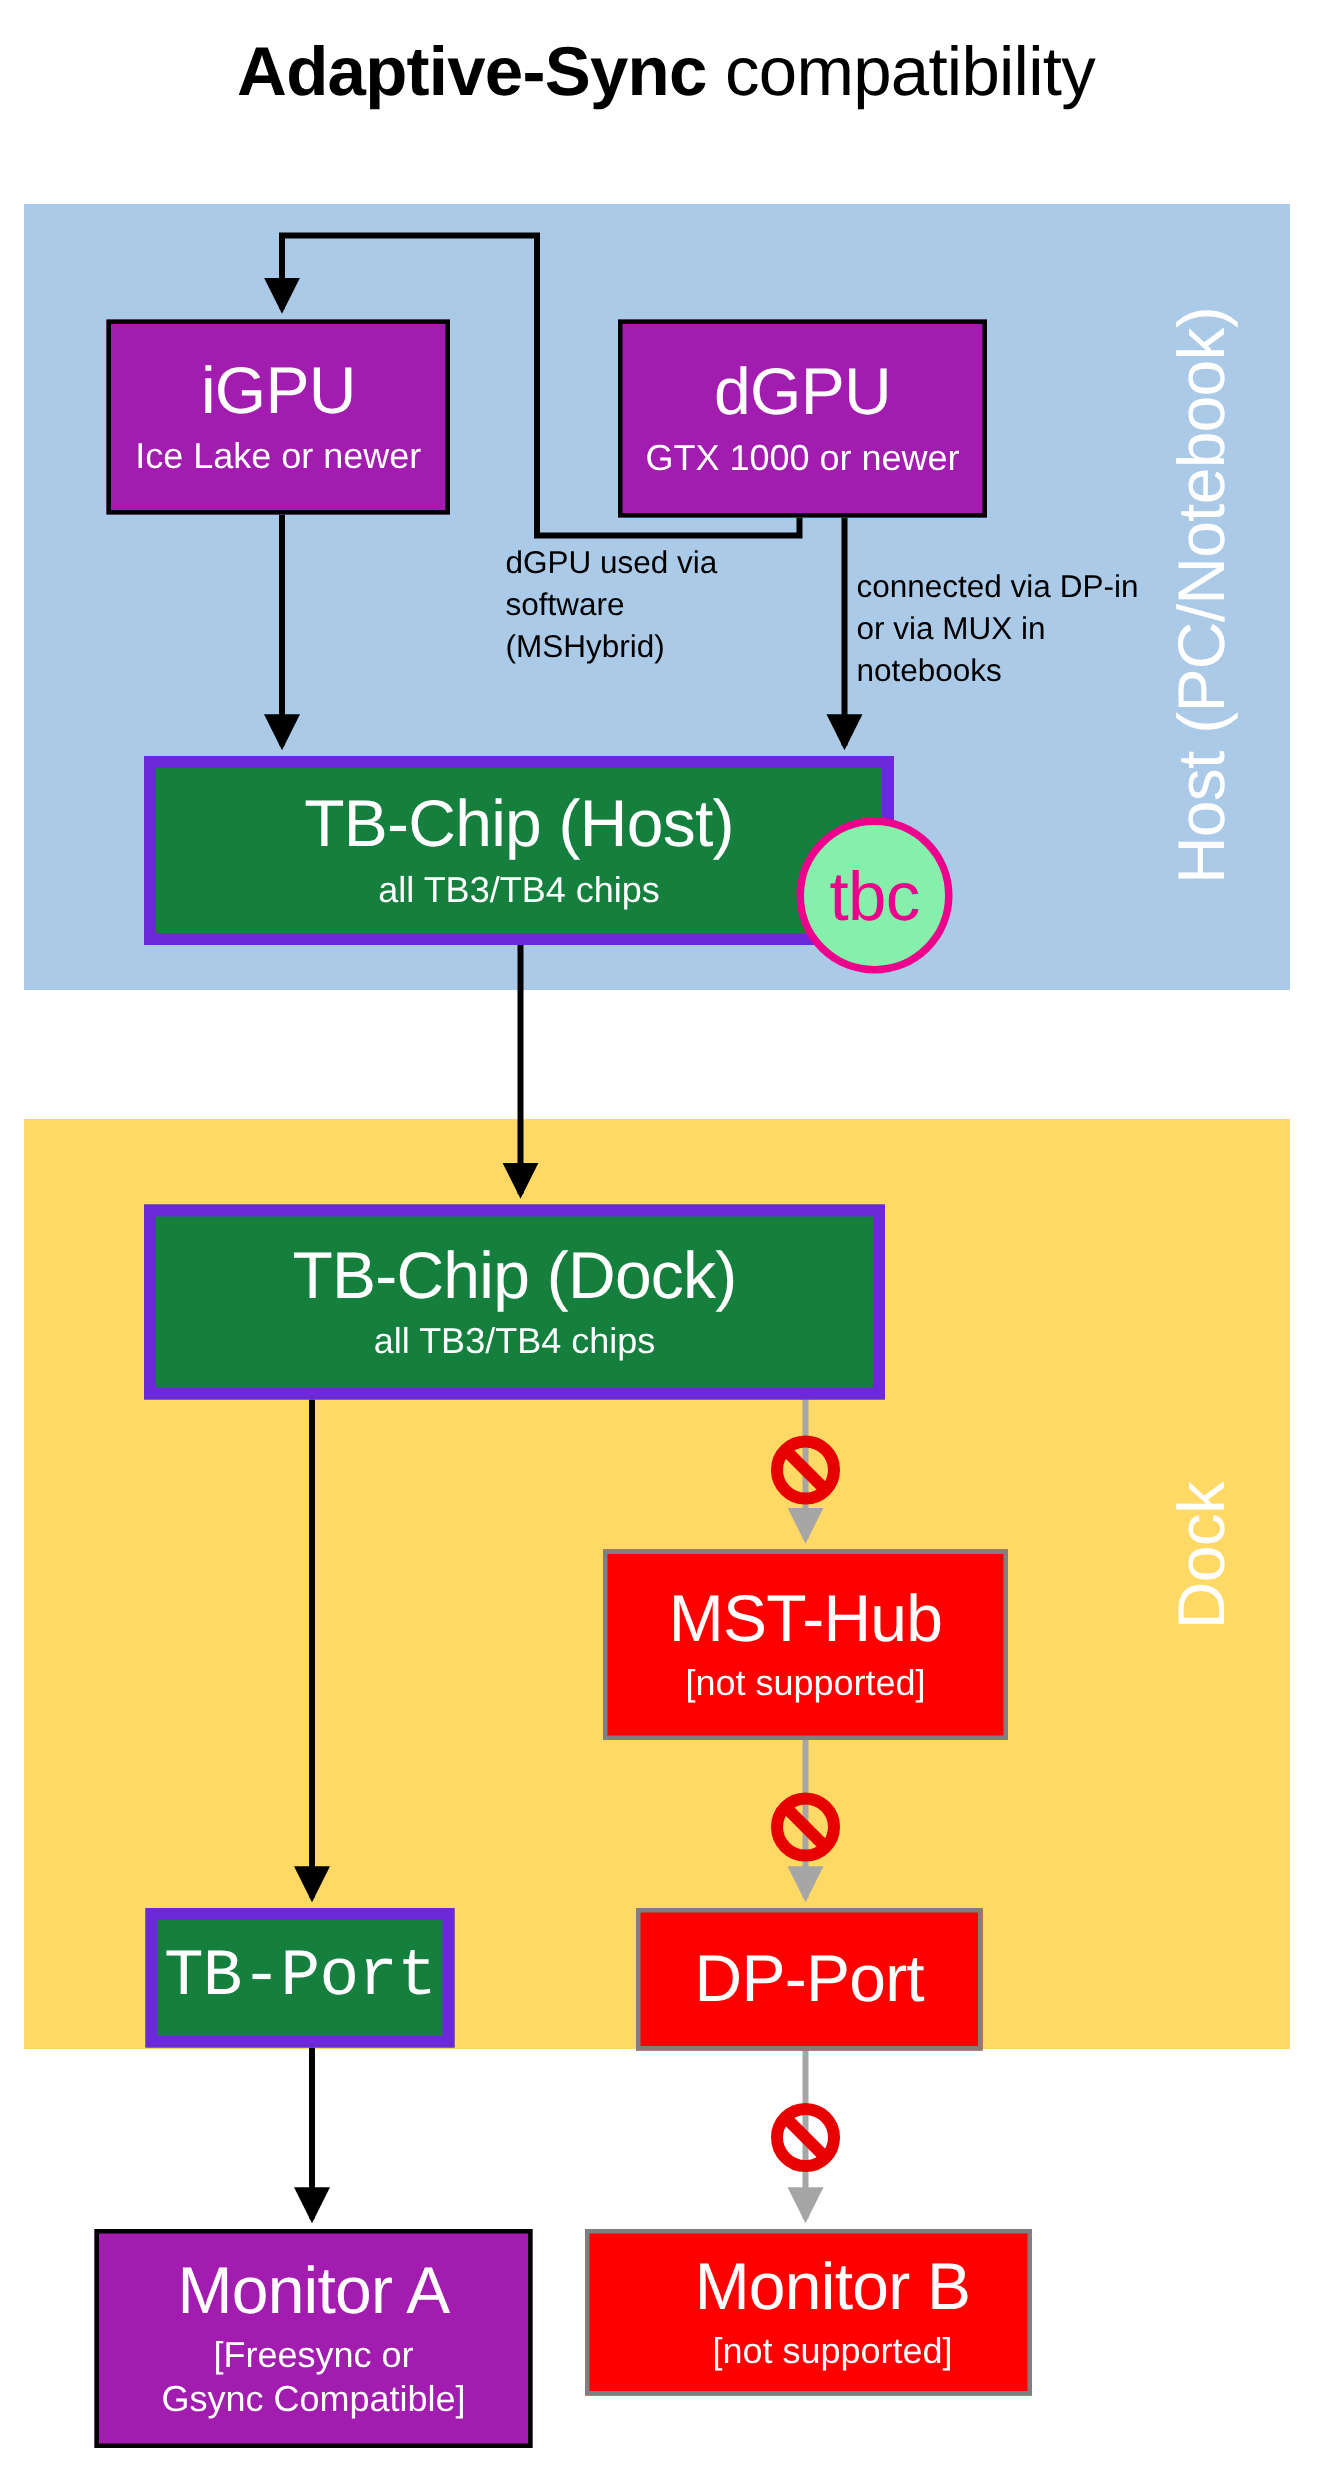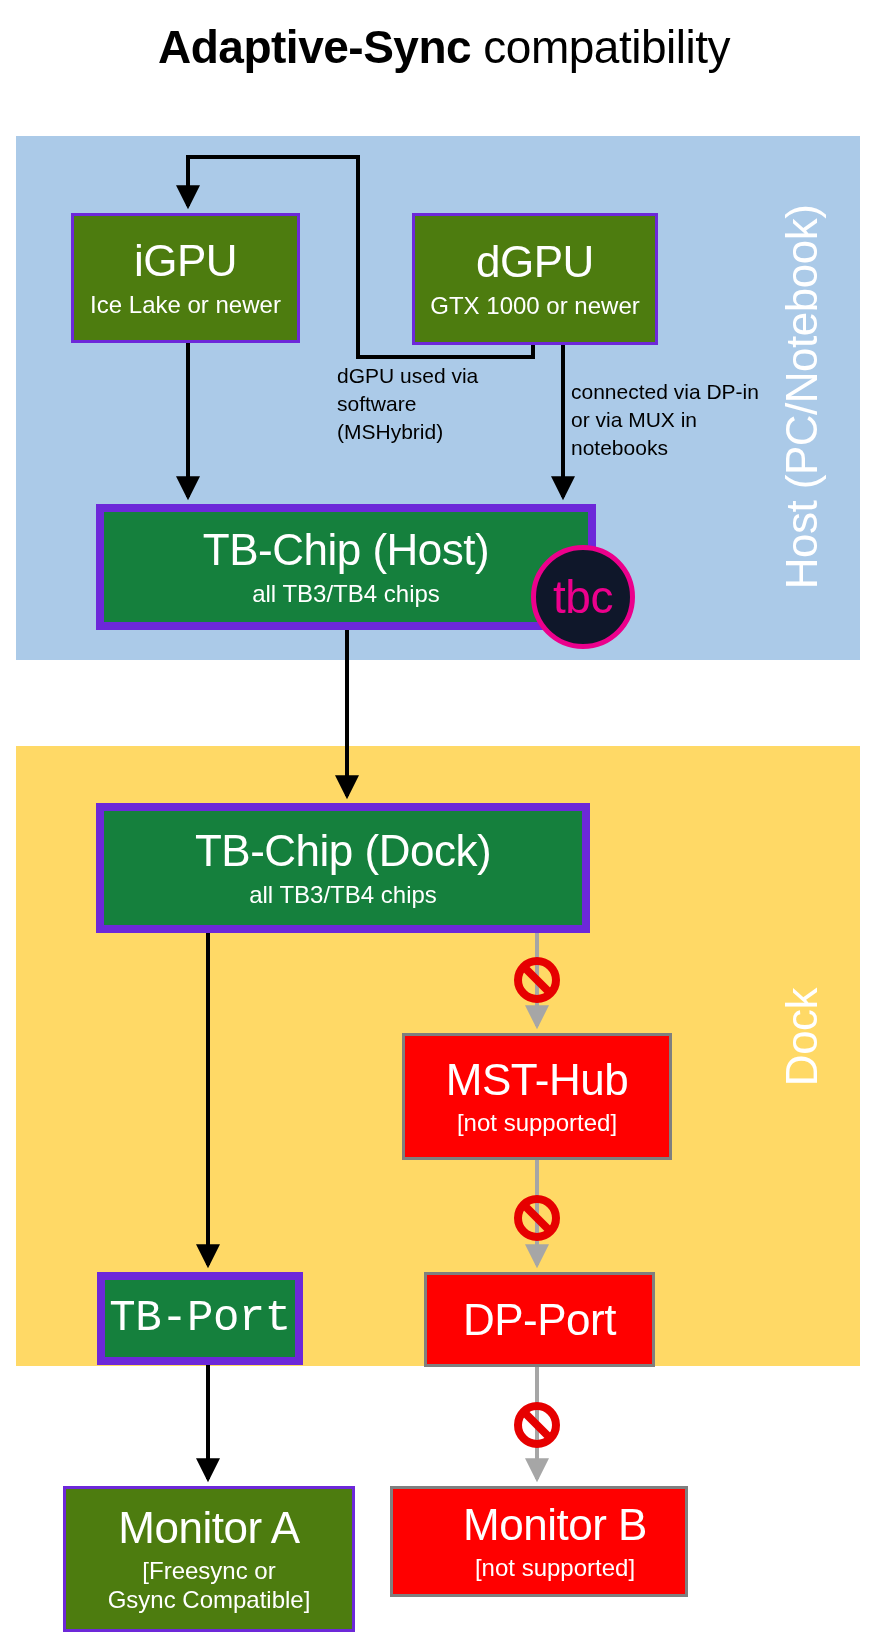--- a/index.html
+++ b/index.html
@@ -21,42 +21,42 @@
     letter-spacing:-0.5px;
   }
   .label-host{left:542px;top:372px;width:520px;height:50px;line-height:50px;}
   .label-dock{left:702px;top:1012px;width:200px;height:50px;line-height:50px;}
   svg.wires{position:absolute;left:0;top:0;z-index:3;}
   .node{
     position:absolute;z-index:4;display:flex;flex-direction:column;
     align-items:center;justify-content:center;box-sizing:border-box;
     text-align:center;color:#ffffff;
   }
-  .node-orange{background:#4d7c0f;border:3px solid #6d28d9;}
+  .node-orange{background:#a21caf;border:3px solid #000000;}
   .node-gray{background:#15803d;border:8px solid #6d28d9;}
   .node-red{background:#ff0000;border:3px solid #7f7f7f;}
   .node-title{font-size:44px;line-height:1.08;letter-spacing:-0.5px;}
   .node-sub{font-size:24px;line-height:1.18;margin-top:6px;white-space:pre-line;}
   .node-igpu{left:71px;top:213px;width:229px;height:130px;}
   .node-dgpu{left:412px;top:213px;width:246px;height:132px;}
   .node-hostchip{left:96px;top:504px;width:500px;height:126px;}
   .node-dockchip{left:96px;top:803px;width:494px;height:130px;}
   .node-msthub{left:402px;top:1033px;width:270px;height:127px;text-align:center;}
   .node-tbport{left:97px;top:1272px;width:206px;height:93px;font-family:Liberation Mono, monospace;}
   .node-dpport{left:424px;top:1272px;width:231px;height:95px;}
   .node-monitora{left:63px;top:1486px;width:292px;height:146px;}
   .node-monitorb{left:390px;top:1486px;width:298px;height:111px;padding-left:32px;}
   .annotation{
     position:absolute;z-index:4;color:#000;font-size:21px;line-height:28px;
   }
   .ann-mshybrid{left:337px;top:362px;width:190px;}
   .ann-dpin{left:571px;top:378px;width:230px;}
   .badge-tbc{
     position:absolute;z-index:6;left:531px;top:545px;width:104px;height:104px;
-    background:#0f172a;border:5px solid #ec008c;border-radius:50%;
+    background:#86efac;border:5px solid #ec008c;border-radius:50%;
     box-sizing:border-box;display:flex;align-items:center;justify-content:center;
     color:#ec008c;font-size:46px;letter-spacing:-0.5px;
   }
 </style>
 </head>
 <body>
 
 <div class="canvas">
 
   <div class="title">

